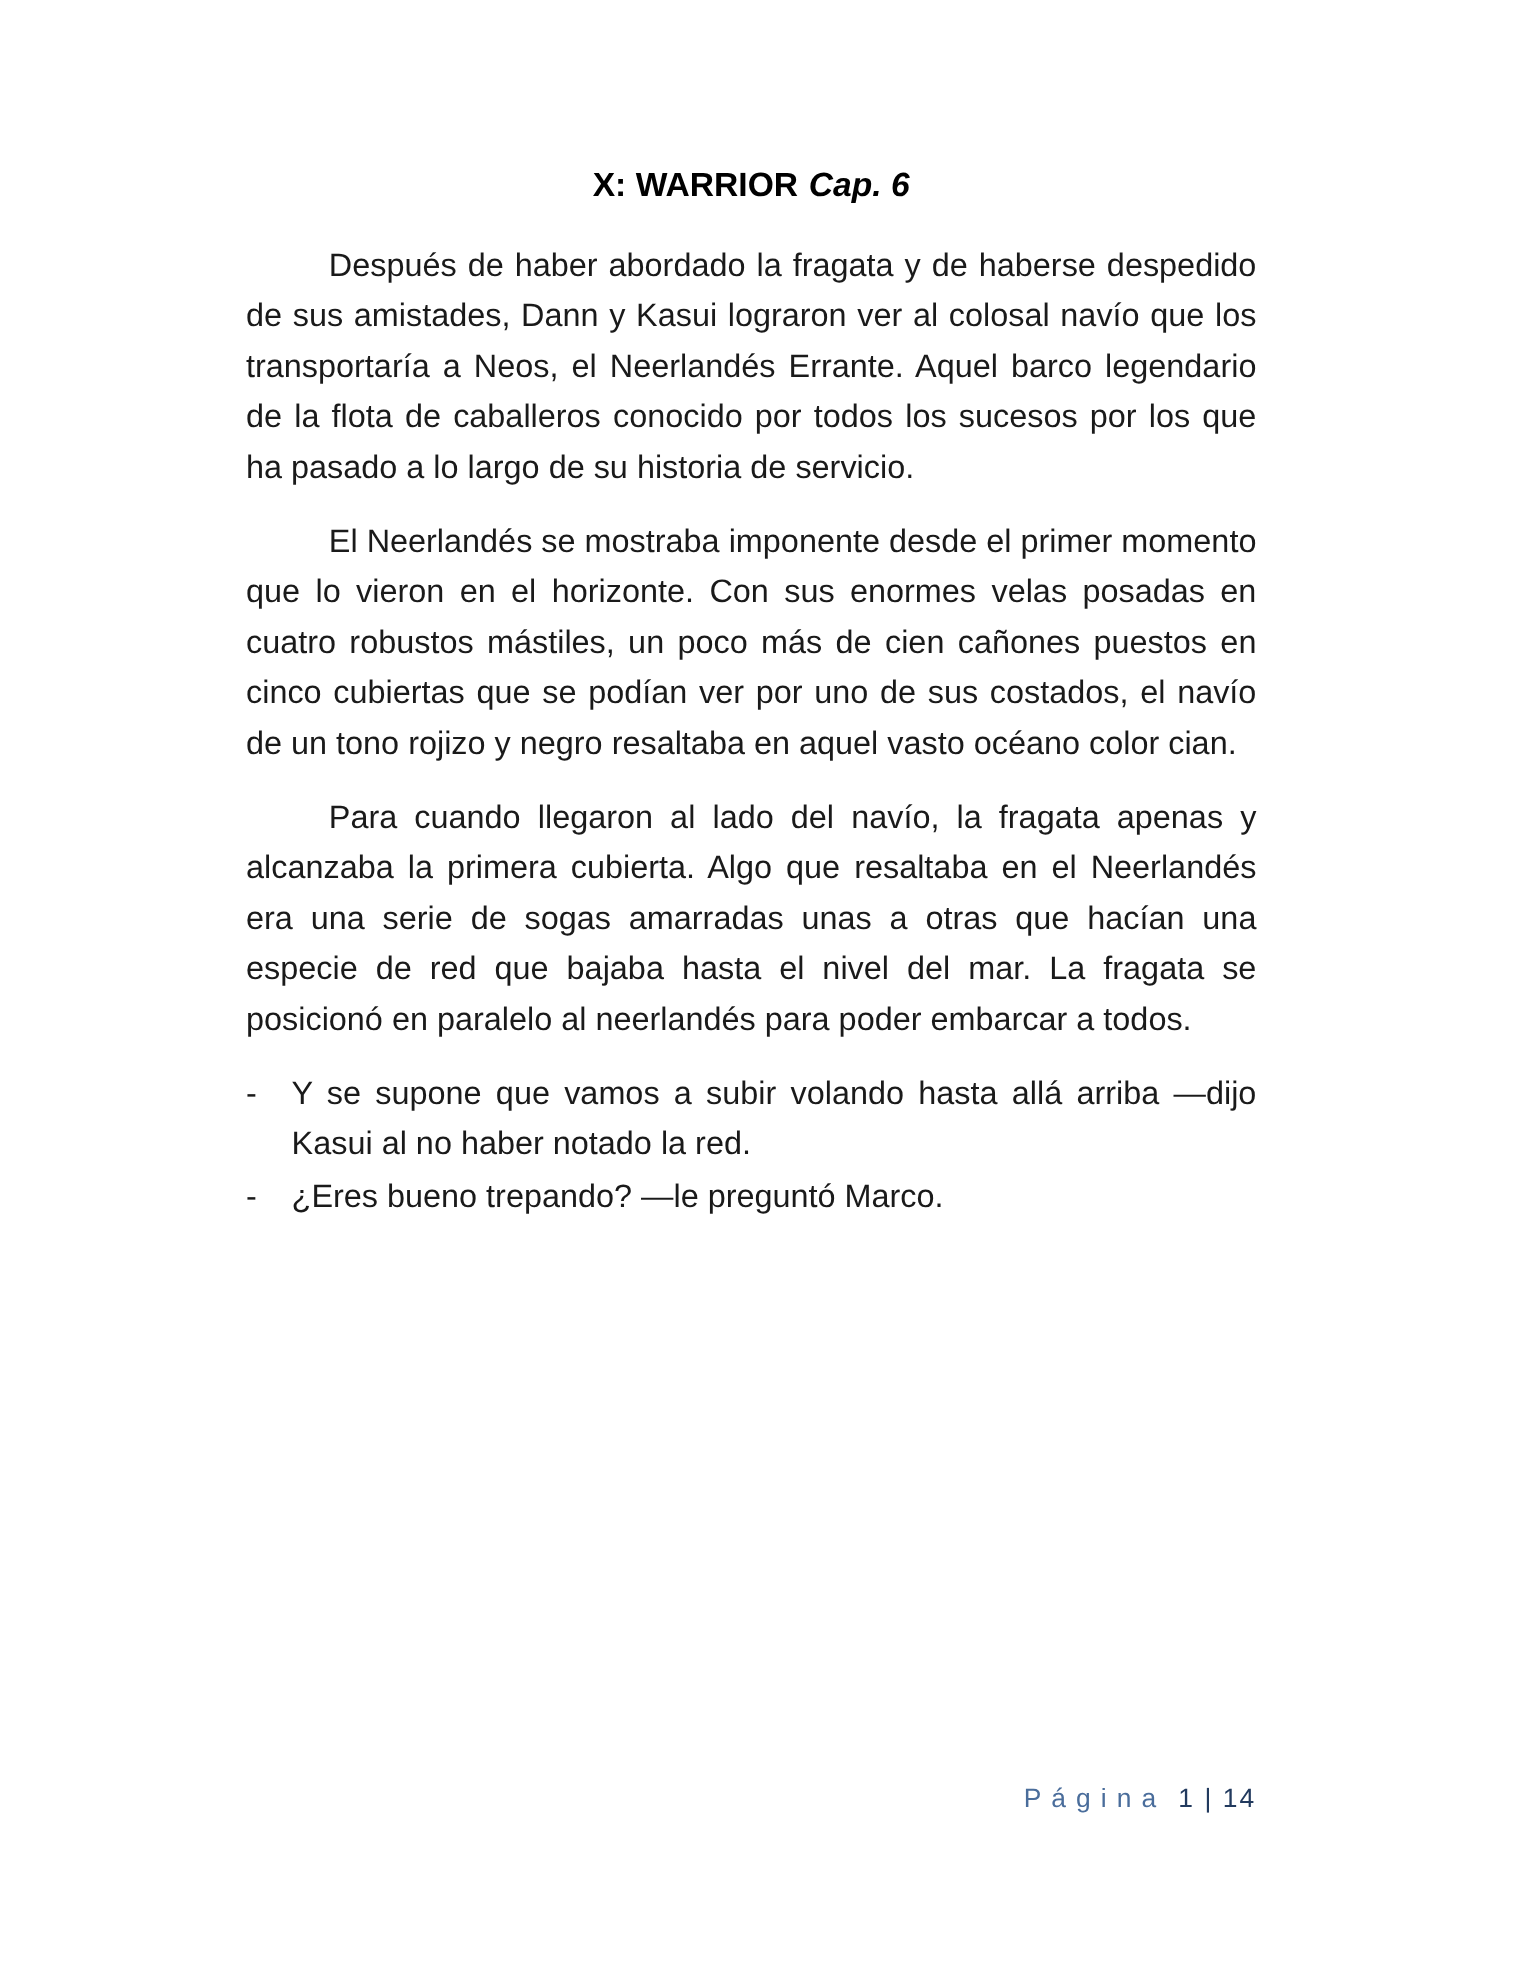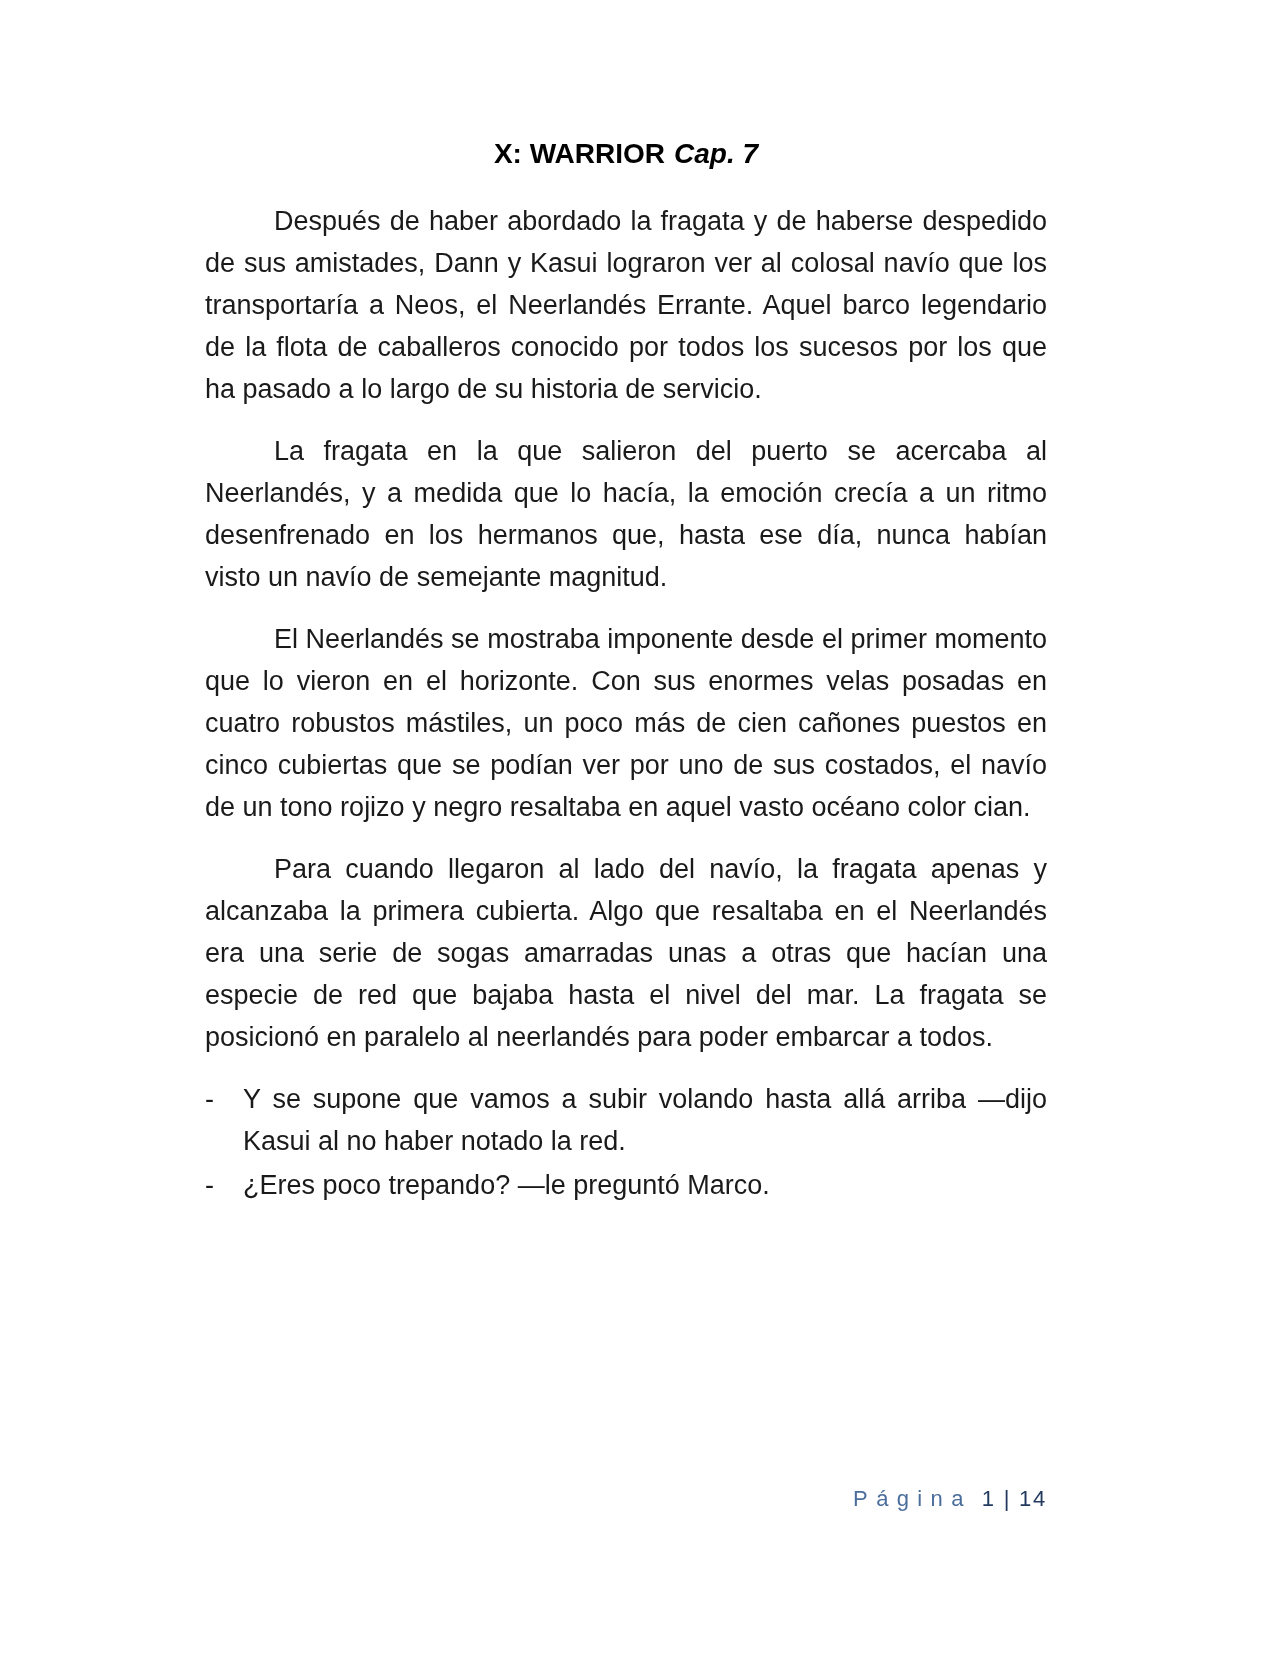--- a/index.html
+++ b/index.html
@@ -85,37 +85,36 @@
     letter-spacing: 0.08em;
   }
 </style>
 </head>
 <body>
 
 <div class="page">
   <div class="content">
 
     <h1 class="title">
-      <span>X: WARRIOR</span><span class="title-italic">Cap. 7</span>
+      <span>X: WARRIOR</span><span class="title-italic">Cap. 6</span>
     </h1>
 
 
     <p class="para">Después de haber abordado la fragata y de haberse despedido de sus amistades, Dann y Kasui lograron ver al colosal navío que los transportaría a Neos, el Neerlandés Errante. Aquel barco legendario de la flota de caballeros conocido por todos los sucesos por los que ha pasado a lo largo de su historia de servicio.</p>
-    <p class="para">La fragata en la que salieron del puerto se acercaba al Neerlandés, y a medida que lo hacía, la emoción crecía a un ritmo desenfrenado en los hermanos que, hasta ese día, nunca habían visto un navío de semejante magnitud.</p>
     <p class="para">El Neerlandés se mostraba imponente desde el primer momento que lo vieron en el horizonte. Con sus enormes velas posadas en cuatro robustos mástiles, un poco más de cien cañones puestos en cinco cubiertas que se podían ver por uno de sus costados, el navío de un tono rojizo y negro resaltaba en aquel vasto océano color cian.</p>
     <p class="para">Para cuando llegaron al lado del navío, la fragata apenas y alcanzaba la primera cubierta. Algo que resaltaba en el Neerlandés era una serie de sogas amarradas unas a otras que hacían una especie de red que bajaba hasta el nivel del mar. La fragata se posicionó en paralelo al neerlandés para poder embarcar a todos.</p>
 
     <div class="list">
       <div class="list-item">
         <span class="list-marker">-</span>
         <span class="list-text">Y se supone que vamos a subir volando hasta allá arriba —dijo Kasui al no haber notado la red.</span>
       </div>
       <div class="list-item">
         <span class="list-marker">-</span>
-        <span class="list-text">¿Eres poco trepando? —le preguntó Marco.</span>
+        <span class="list-text">¿Eres bueno trepando? —le preguntó Marco.</span>
       </div>
     </div>
 
   </div>
 
   <div class="footer">
     <span class="footer-label">Página</span><span class="footer-number">1 | 14</span>
   </div>
 </div>
 

